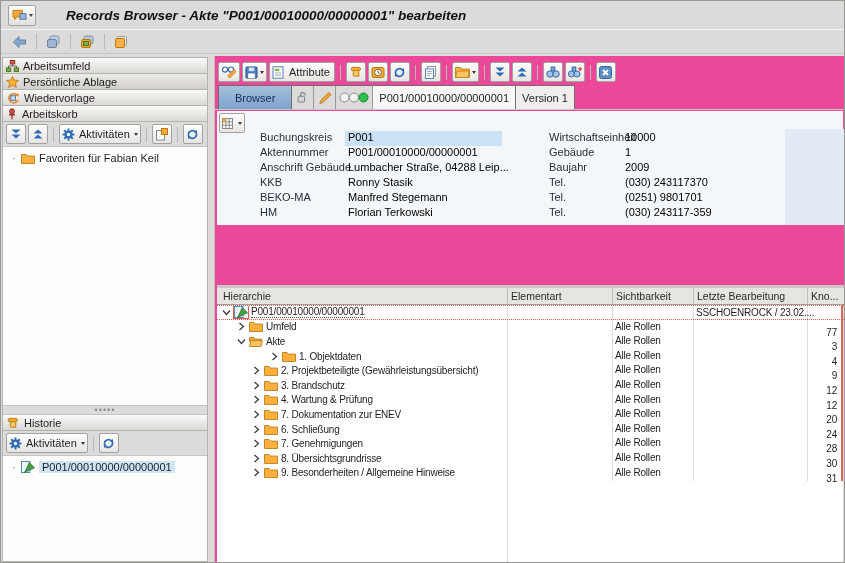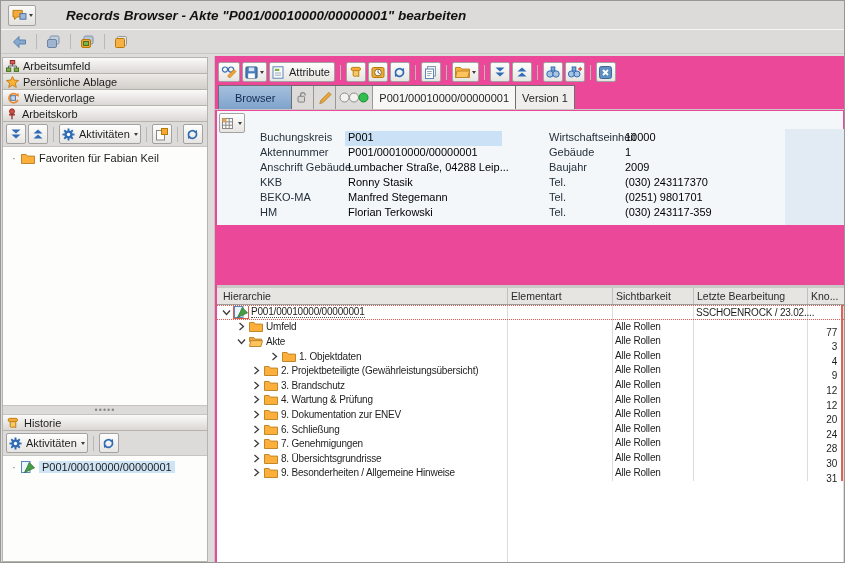--- a/index.html
+++ b/index.html
@@ -629,21 +629,21 @@
                 <span class="chev">
                   <svg width="9" height="9" viewBox="0 0 9 9">
                     <polyline points="2.5,1 6.5,4.5 2.5,8" fill="none" stroke="#3d3d3d" stroke-width="1.3"></polyline>
                   </svg>
                 </span>
                 <span class="ticon">
                   <svg width="14" height="11" viewBox="0 0 14 11">
                     <path d="M0.5 1.5 h4.6 l1.3 1.6 h7.1 v7.4 h-13 z" fill="#fcaf3b" stroke="#c1872b"></path>
                   </svg>
                 </span>
-                <span class="tlabel">9. Dokumentation zur ENEV</span>
+                <span class="tlabel">7. Dokumentation zur ENEV</span>
               </span>
               <span class="cs">Alle Rollen</span>
               <span class="cl"></span>
               <span class="ck">20</span>
             </div>
             <div class="hrow">
               <span class="ch" style="padding-left:34px">
                 <span class="chev">
                   <svg width="9" height="9" viewBox="0 0 9 9">
                     <polyline points="2.5,1 6.5,4.5 2.5,8" fill="none" stroke="#3d3d3d" stroke-width="1.3"></polyline>

